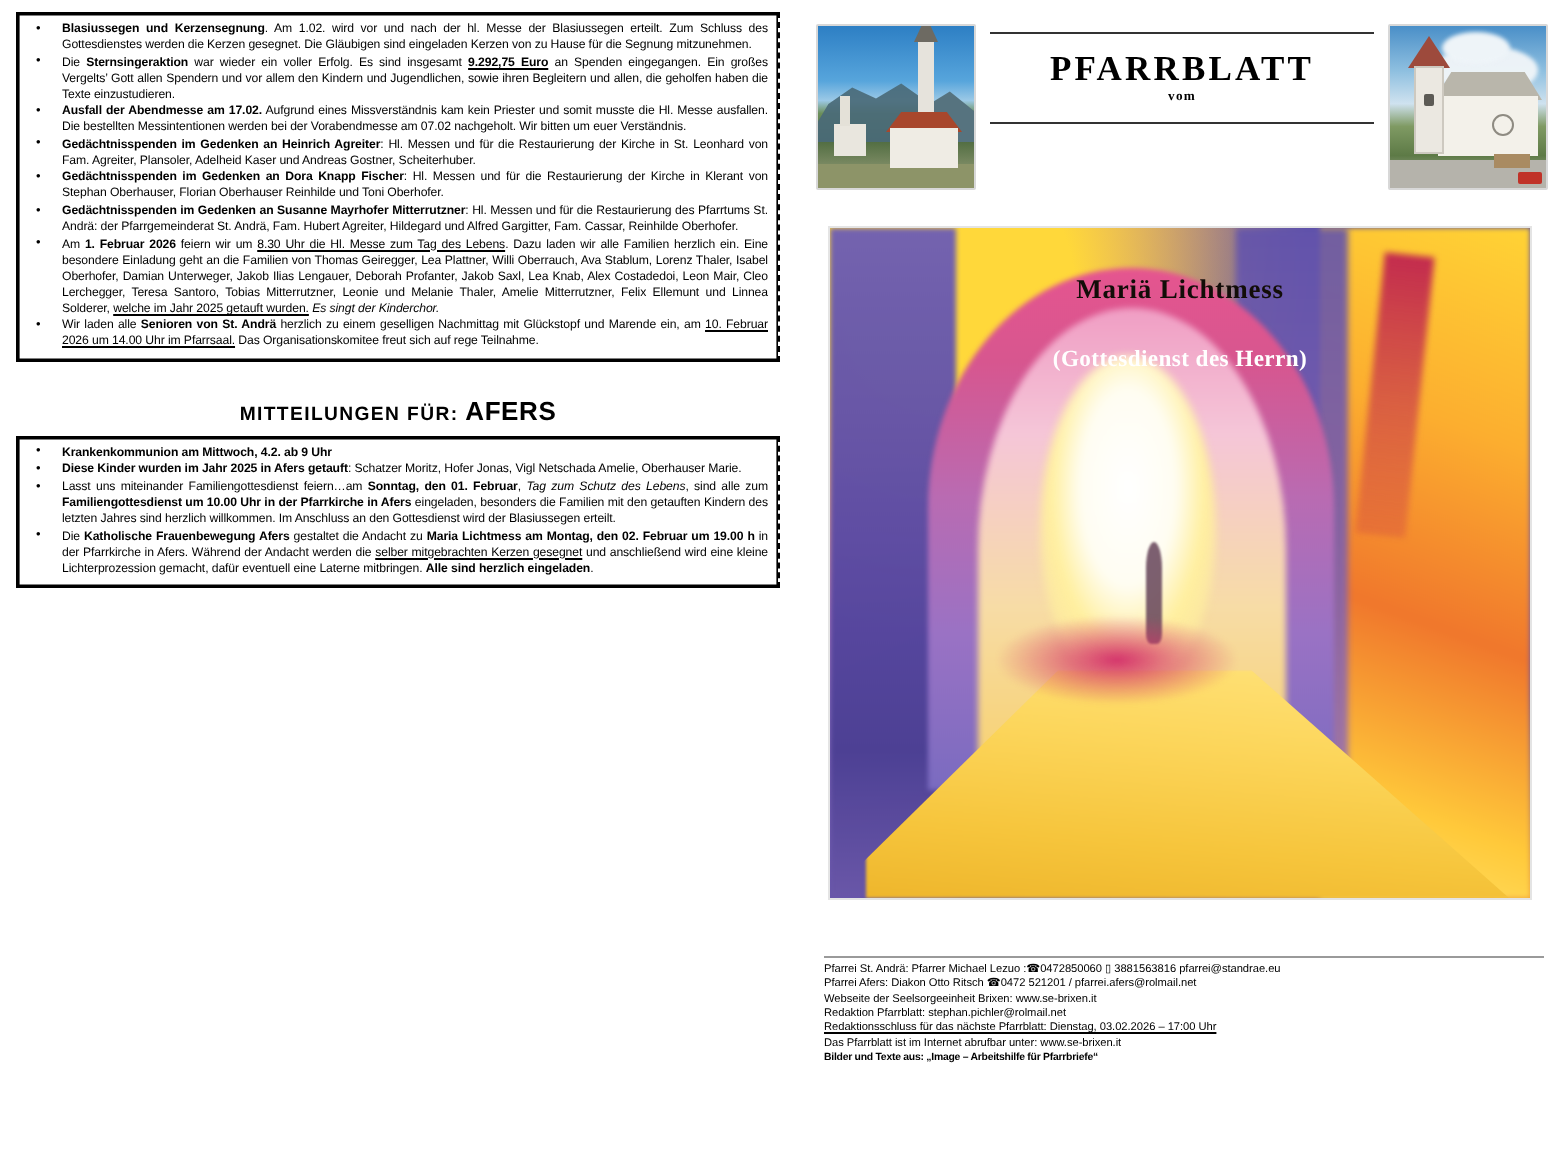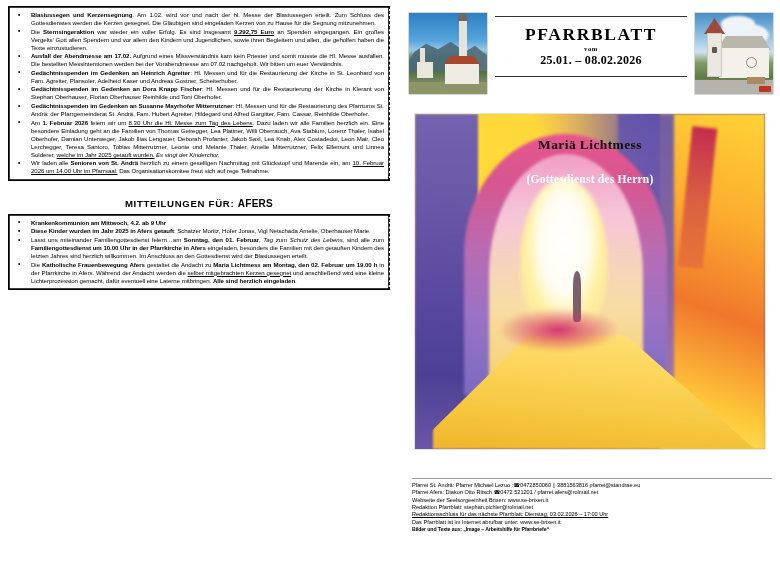--- a/index.html
+++ b/index.html
@@ -41,21 +41,21 @@
   .u{text-decoration:underline;}
   .it{font-style:italic;}
 
   .mitteilungen-head{
     text-align:center;
     font-weight:bold;
     letter-spacing:0.7px;
     margin:17px 0 5px 0;
     font-size:9.6px;
   }
-  .mitteilungen-head .small{font-size:10px;letter-spacing:0.3px;}
+  .mitteilungen-head .small{font-size:13px;letter-spacing:0.3px;}
 
   
   .right-col{position:absolute;left:400px;top:0;width:380px;height:585px;}
 
   .masthead{position:absolute;left:8px;top:12px;width:366px;height:92px;display:flex;align-items:flex-start;justify-content:space-between;}
 
   .photo{
     width:80px;height:83px;border:1px solid #d8d8d8;box-sizing:border-box;
     position:relative;overflow:hidden;border-radius:1px;
   }
@@ -270,21 +270,20 @@
         <div class="ground"></div>
         <div class="chapel"></div>
         <div class="steeple"></div>
         <div class="roof"></div>
         <div class="nave"></div>
       </div>
 
       <div class="title-box">
         <div class="t1">PFARRBLATT</div>
         <div class="t3">vom</div>
-        <div class="t4">25.01. – 08.02.2026</div>
       </div>
 
       <div class="photo photo-right">
         <div class="cloud"></div>
         <div class="cloud2"></div>
         <div class="road"></div>
         <div class="roof2"></div>
         <div class="nave2"></div>
         <div class="rose"></div>
         <div class="towerroof"></div>

